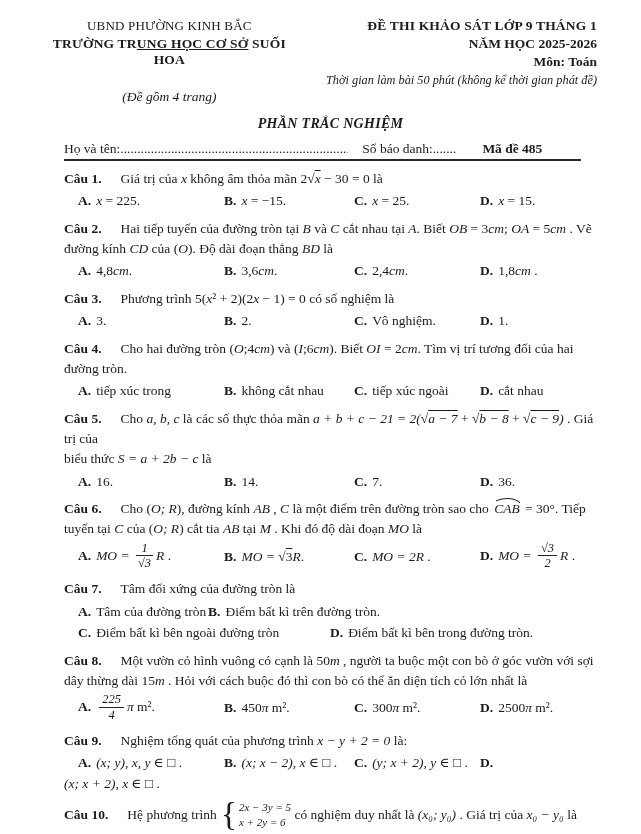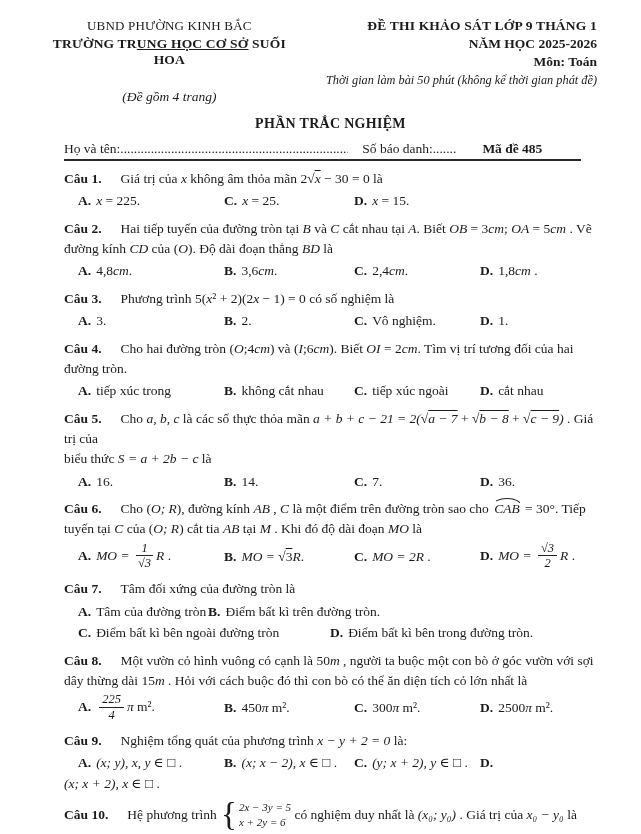--- a/index.html
+++ b/index.html
@@ -14,21 +14,21 @@
   .hdr-left{width:47%;text-align:center;}
   .hdr-right{width:53%;text-align:right;}
   .org{font-size:13px;letter-spacing:.2px;}
   .school{font-weight:bold;font-size:13.5px;margin-top:2px;letter-spacing:.2px;}
   .school .ul{text-decoration:underline;}
   .pages-note{font-style:italic;margin-top:21px;}
   .exam-title{font-weight:bold;font-size:13.5px;letter-spacing:.2px;}
   .year{font-weight:bold;margin-top:2px;}
   .subject{font-weight:bold;margin-top:2px;}
   .duration{font-style:italic;font-size:12.3px;margin-top:3px;}
-  .section-title{text-align:center;font-weight:bold;font-size:14px;margin:11px 0 9px;letter-spacing:.3px;}
+  .section-title{text-align:center;font-weight:bold;font-size:14px;margin:11px 0 9px;letter-spacing:.3px;font-style:italic;}
   
   .info-row{display:flex;align-items:baseline;border-bottom:2px solid #2a2a2a;padding-bottom:2px;margin-right:16px;white-space:nowrap;}
   .info-dots{flex:0 1 auto;max-width:228px;overflow:hidden;}
   .info-sbd{margin-left:14px;}
   .info-code{font-weight:bold;margin-left:26px;}
   
   .q{margin-top:8px;}
   .qline{margin:0;line-height:1.5;}
   .qlabel{margin-right:19px;}
   .opts{display:grid;grid-template-columns:146px 130px 126px auto;padding-left:14px;margin-top:2px;align-items:center;}
@@ -76,20 +76,21 @@
       <span class="info-dots">......................................................................................</span>
     <span class="info-sbd">Số báo danh:.......</span>
     <span class="info-code">Mã đề 485</span>
   </div>
 
   <div>
       <div class="q">
         <p class="qline"><b class="qlabel">Câu 1.</b><span class="qtext"><span class="seg ">Giá trị của </span><span class="seg i">x</span><span class="seg "> không âm thỏa mãn 2</span><span class="seg ">√</span><span class="seg i ol">x</span><span class="seg "> − 30 = 0 là</span></span></p>
         <div class="opts c4">
           <span class="opt"><b class="olet">A.</b><span class="otext"><span class="seg i">x</span><span class="seg "> = 225.</span></span></span>
+          <span class="opt"><b class="olet">B.</b><span class="otext"><span class="seg i">x</span><span class="seg "> = −15.</span></span></span>
           <span class="opt"><b class="olet">C.</b><span class="otext"><span class="seg i">x</span><span class="seg "> = 25.</span></span></span>
           <span class="opt"><b class="olet">D.</b><span class="otext"><span class="seg i">x</span><span class="seg "> = 15.</span></span></span>
         </div>
       </div>
       <div class="q">
         <p class="qline"><b class="qlabel">Câu 2.</b><span class="qtext"><span class="seg ">Hai tiếp tuyến của đường tròn tại </span><span class="seg i">B</span><span class="seg "> và </span><span class="seg i">C</span><span class="seg "> cắt nhau tại </span><span class="seg i">A</span><span class="seg ">. Biết </span><span class="seg i">OB</span><span class="seg "> = 3</span><span class="seg i">cm</span><span class="seg ">; </span><span class="seg i">OA</span><span class="seg "> = 5</span><span class="seg i">cm</span><span class="seg "> . Vẽ</span></span></p>
         <p class="qline"><span class="qtext"><span class="seg ">đường kính </span><span class="seg i">CD</span><span class="seg "> của (</span><span class="seg i">O</span><span class="seg ">). Độ dài đoạn thẳng </span><span class="seg i">BD</span><span class="seg "> là</span></span></p>
         <div class="opts c4">
           <span class="opt"><b class="olet">A.</b><span class="otext"><span class="seg ">4,8</span><span class="seg i">cm</span><span class="seg ">.</span></span></span>
           <span class="opt"><b class="olet">B.</b><span class="otext"><span class="seg ">3,6</span><span class="seg i">cm</span><span class="seg ">.</span></span></span>

